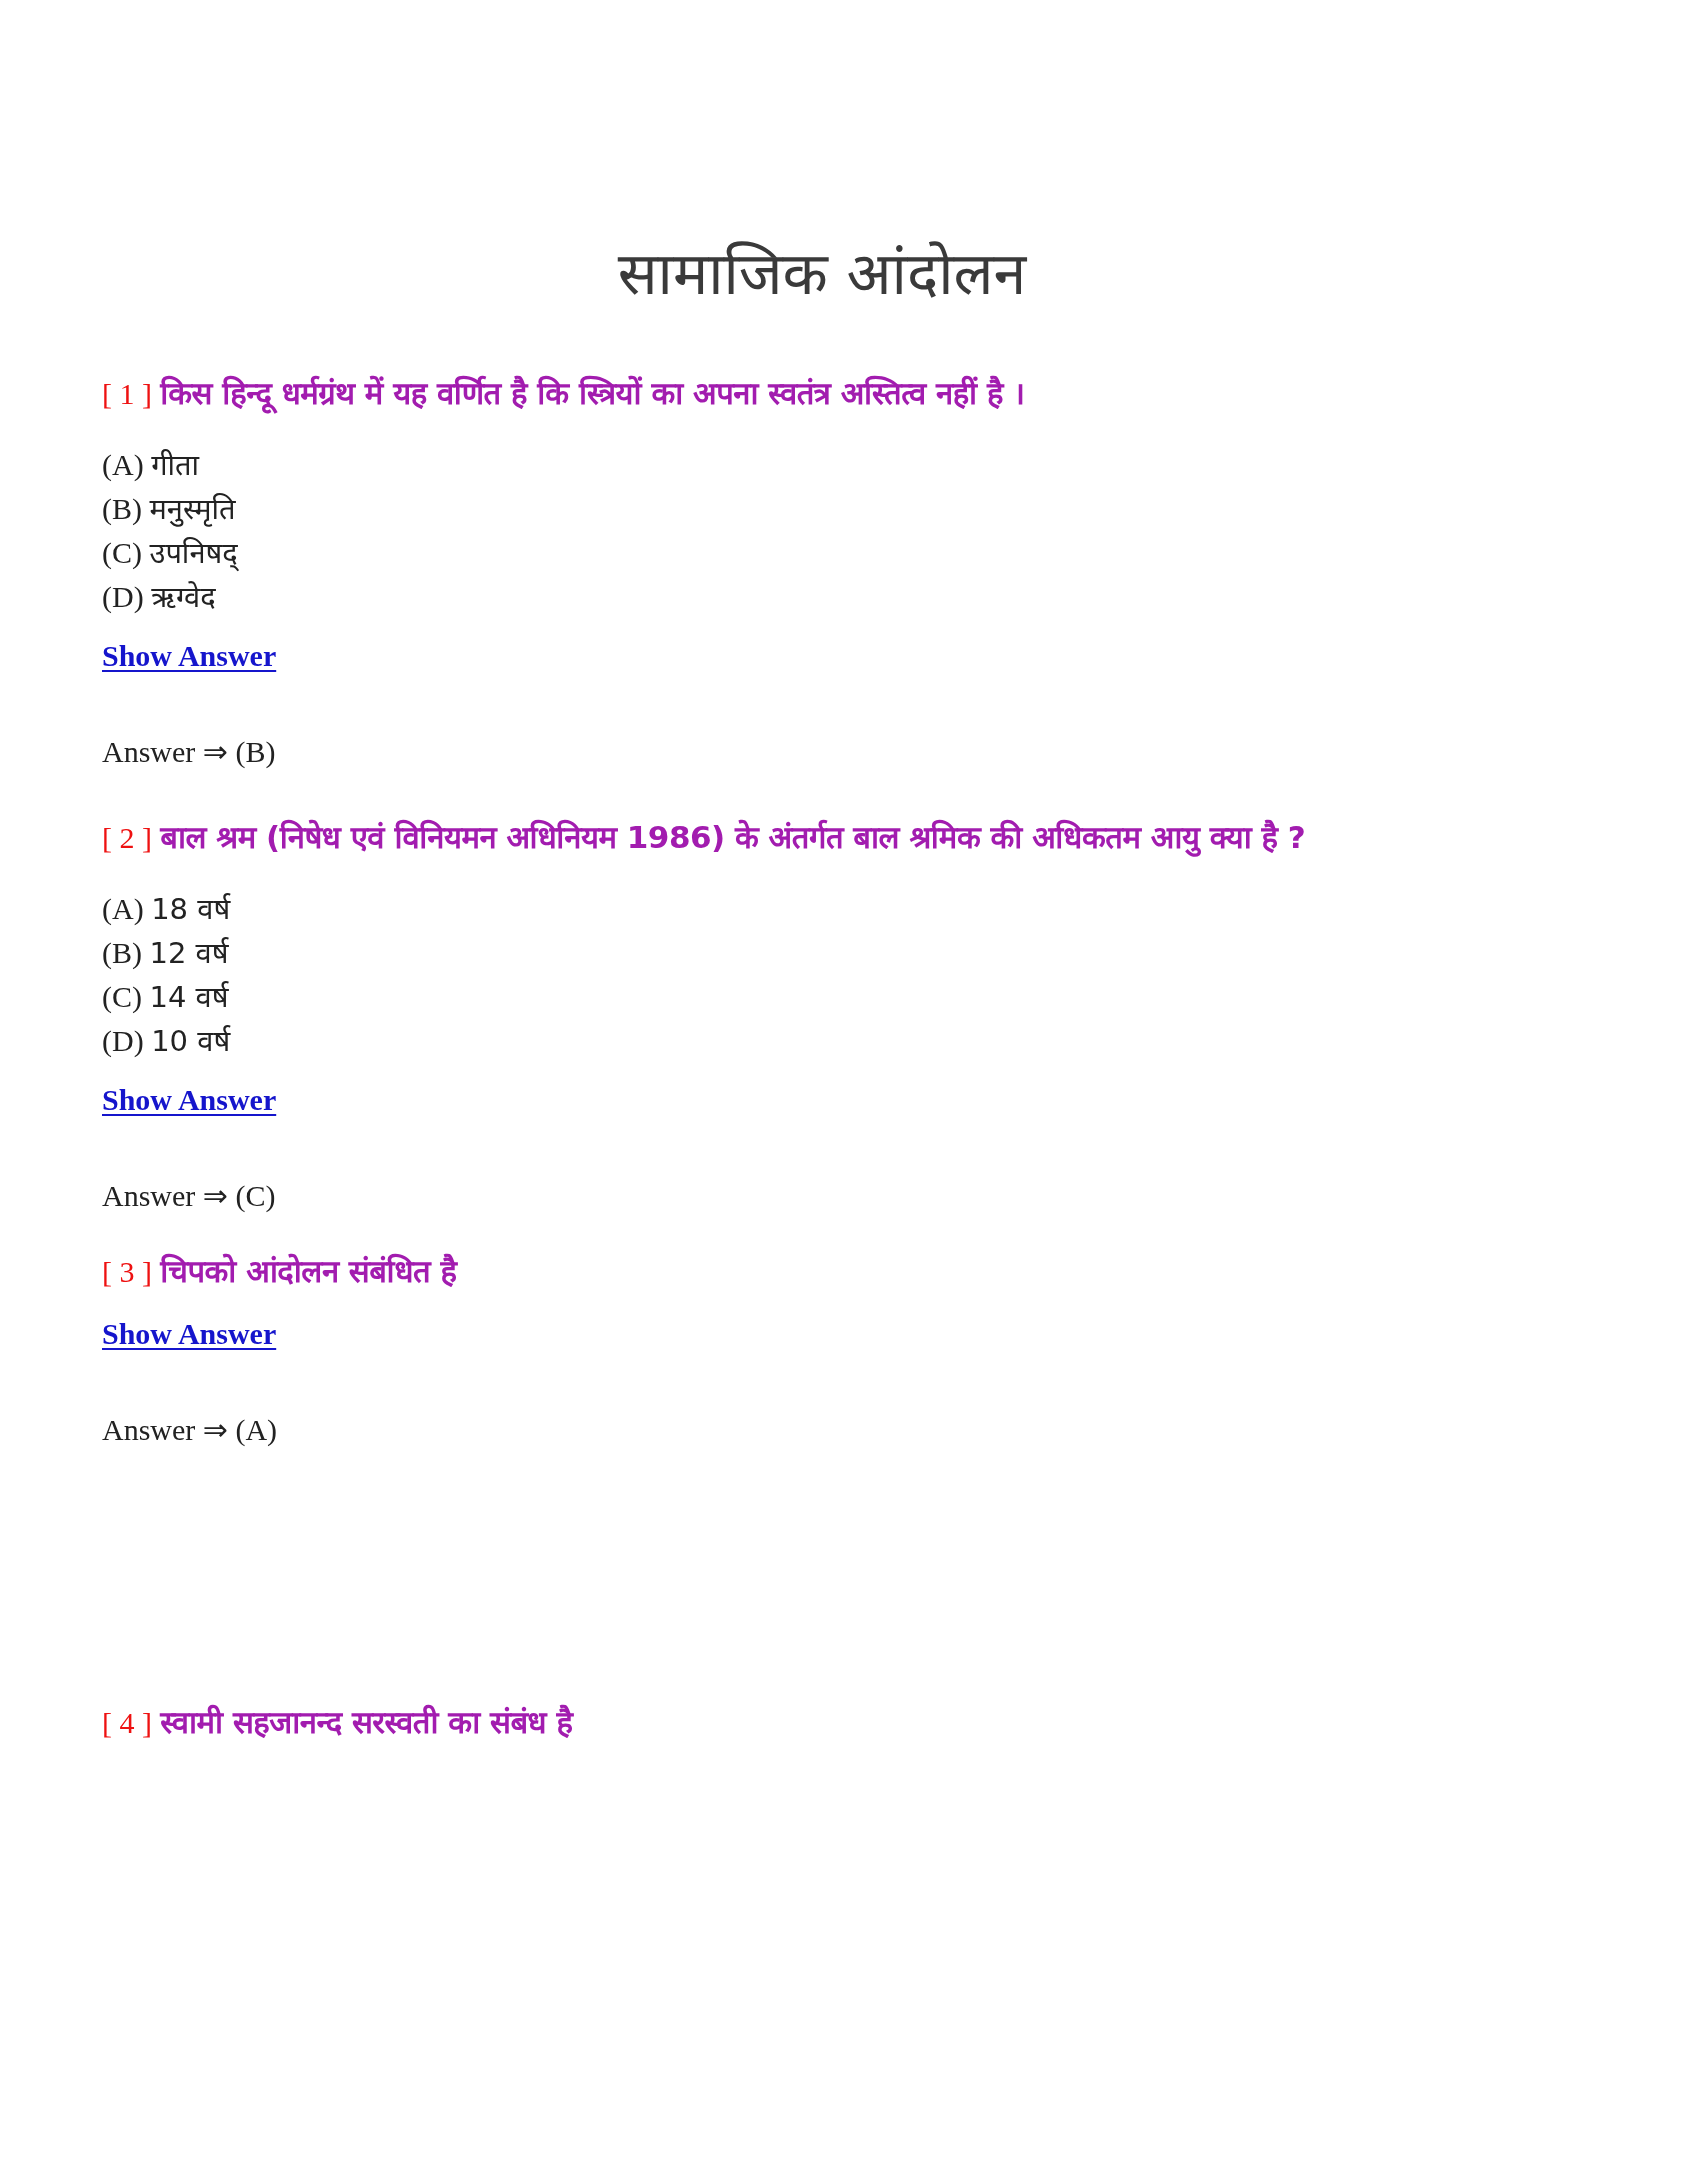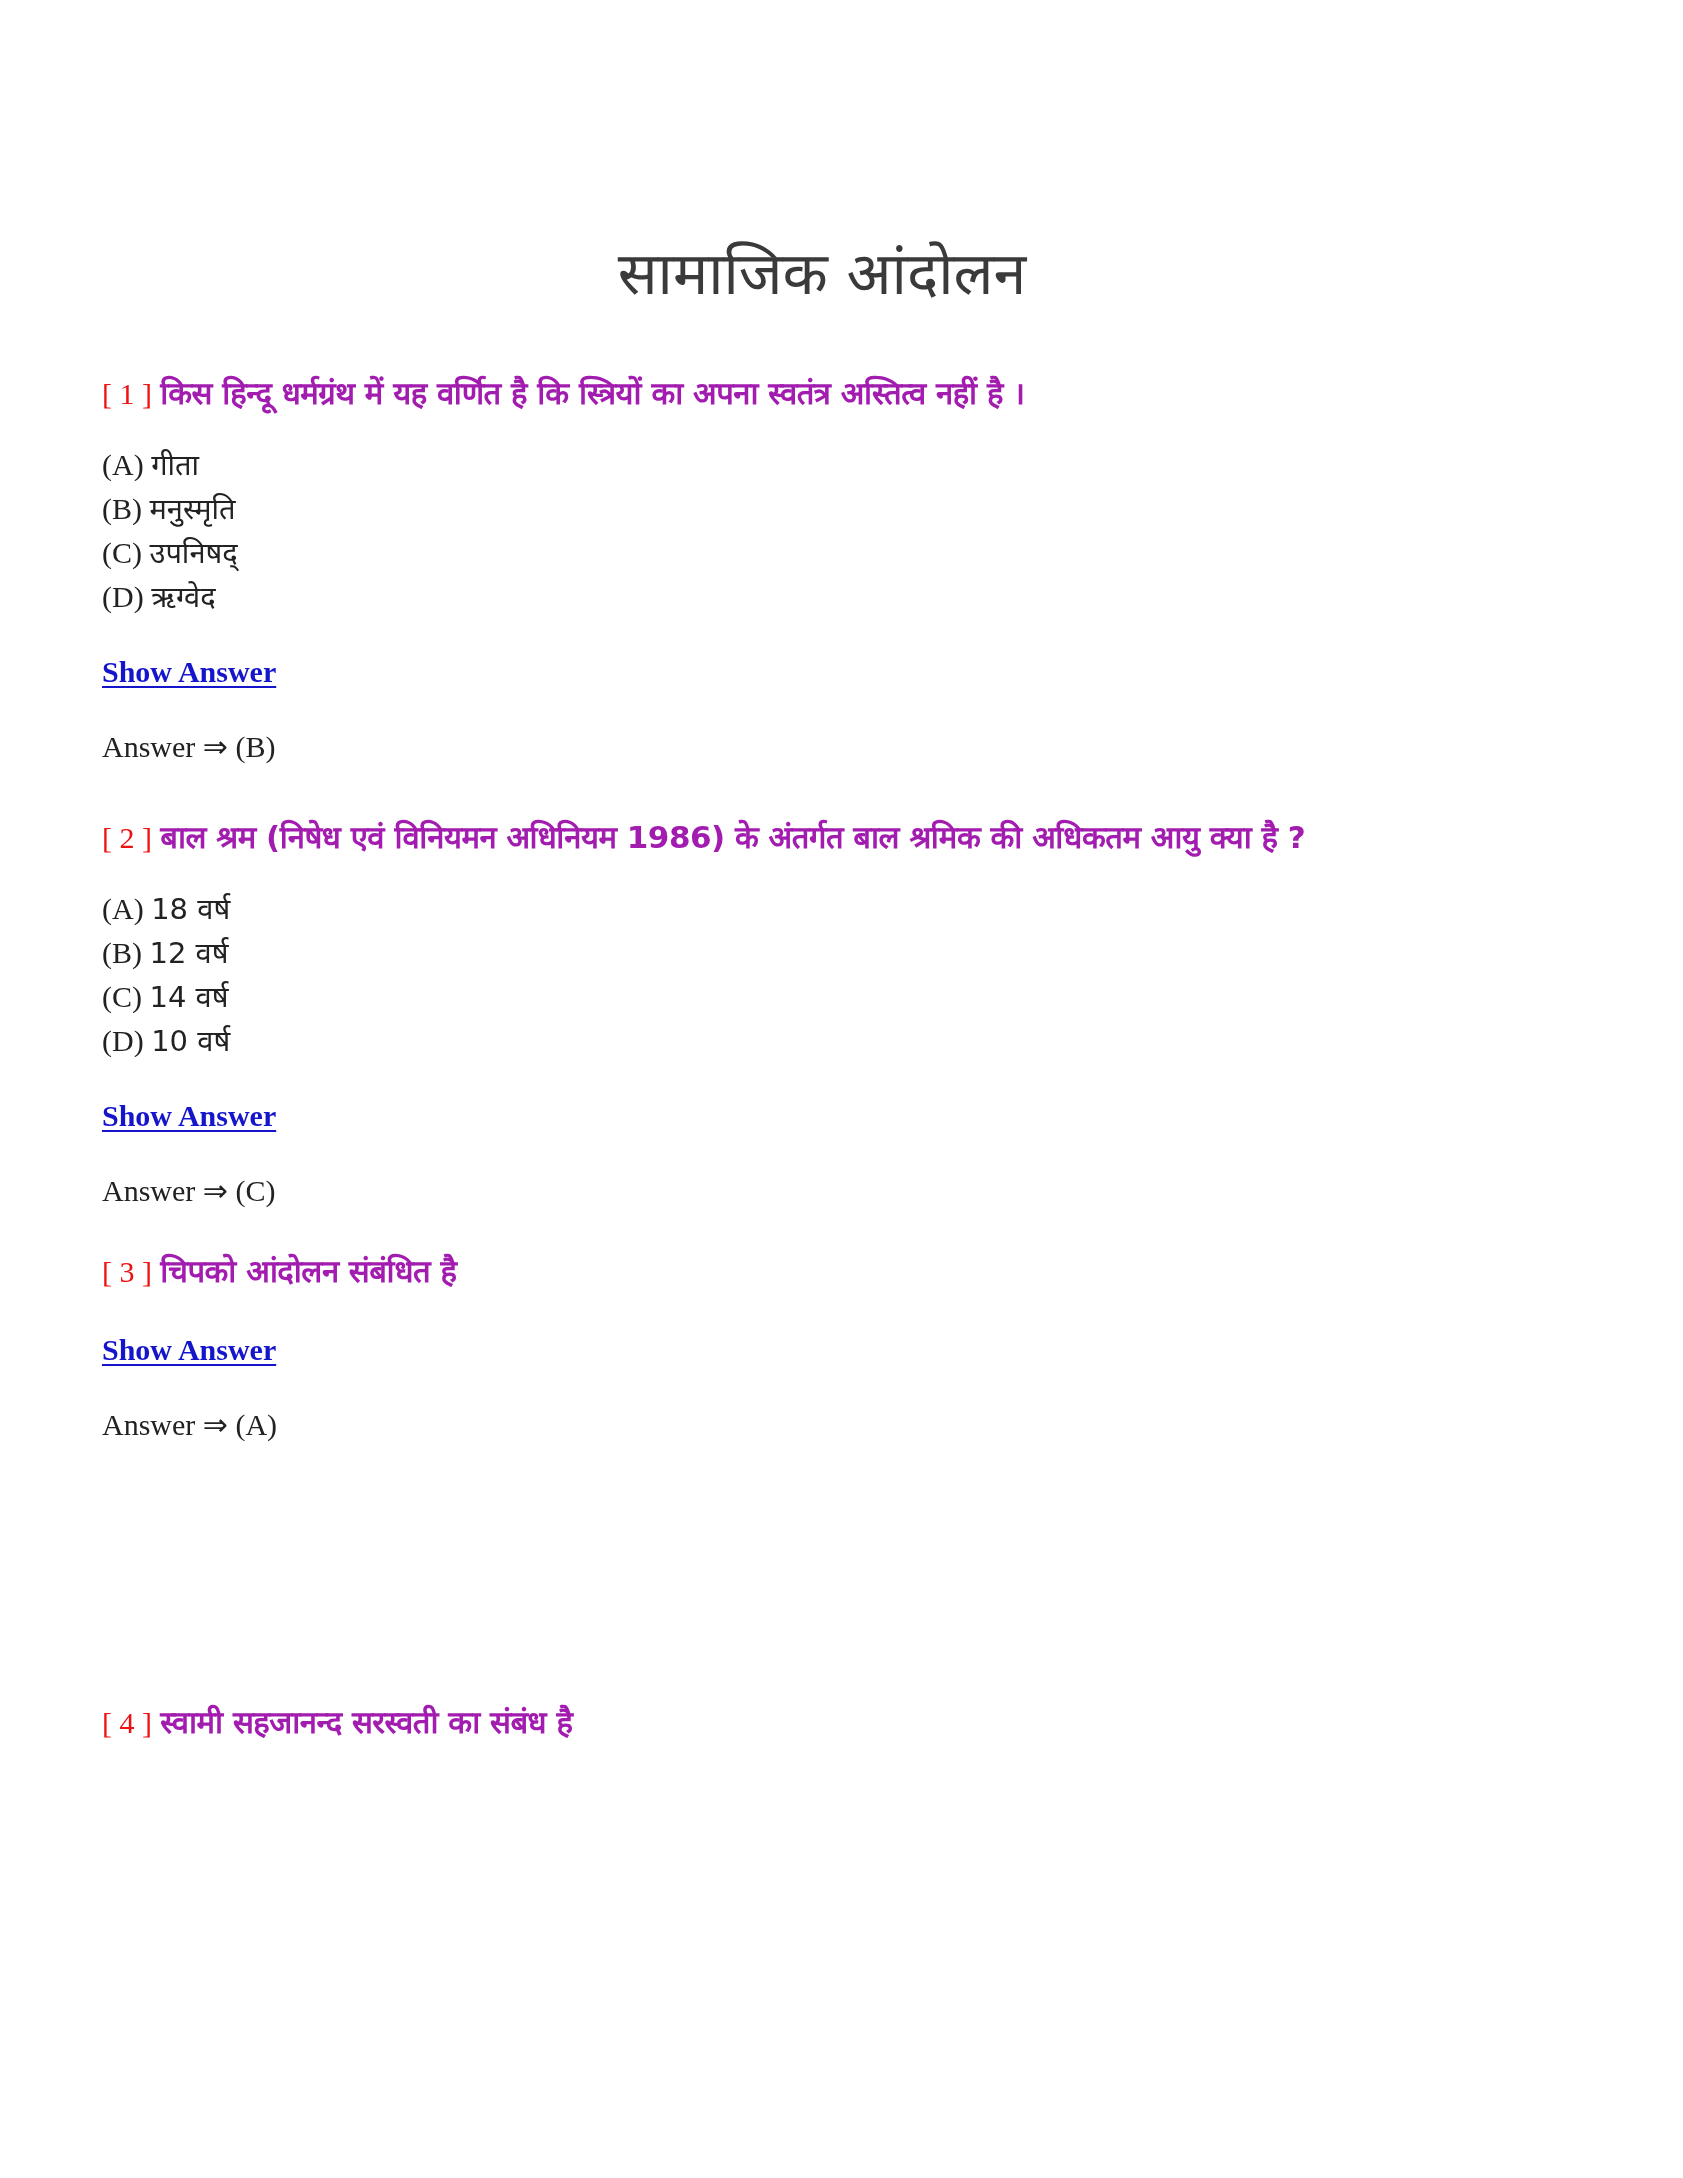--- a/index.html
+++ b/index.html
@@ -68,32 +68,32 @@
     .opt-letter {
       font-family: "Liberation Serif", serif;
       font-size: 30px;
     }
     .opt-text {
       font-family: "DejaVu Sans", "Liberation Sans", sans-serif;
       font-size: 29px;
     }
     .show-answer {
       display: inline-block;
-      margin-top: 36px;
+      margin-top: 20px;
       font-family: "Liberation Serif", serif;
       font-weight: bold;
       font-size: 30px;
       color: #1515cc;
       text-decoration: underline;
       text-decoration-thickness: 2px;
       text-underline-offset: 4px;
       cursor: pointer;
     }
     .answer-line {
-      margin-top: 40px;
+      margin-top: 61px;
       font-family: "Liberation Serif", serif;
       font-size: 30px;
       color: #222222;
       white-space: nowrap;
     }
   </style>
 </head>
 <body>
 
 <h1 class="page-title">सामाजिक आंदोलन</h1>

